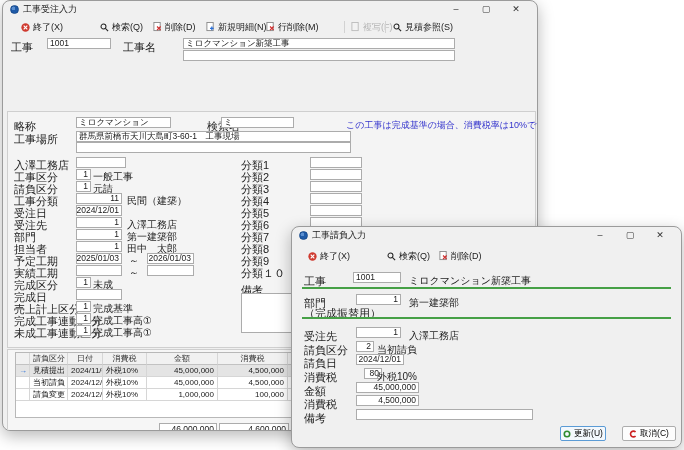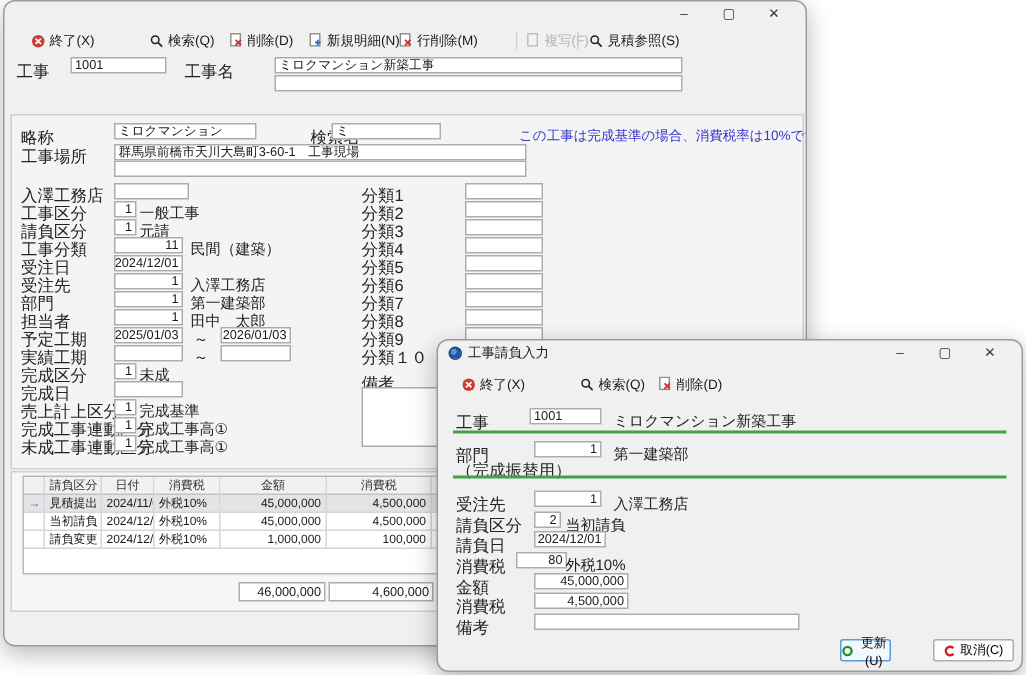--- a/index.html
+++ b/index.html
@@ -32,21 +32,21 @@
   .tb { position:absolute; background:#fff; border:1px solid #acacac;
     font-size:8.5px; line-height:9px; height:11px; padding:0 2px;
     overflow:hidden; white-space:nowrap; display:flex; align-items:center; }
   .tb.r { justify-content:flex-end; }
   .notice { position:absolute; font-size:9px; color:#3333cc; white-space:nowrap; }
 
   .tabs { position:absolute; left:4px; top:62px; display:flex; height:14px; z-index:2; }
   .tab { font-size:8.5px; line-height:14px; padding:0 5px; color:#222; }
   .tab.active { background:#f6f6f6; border:1px solid #b5b5b5; border-bottom:none; }
 
-  .panel { position:absolute; left:4px; background:#f4f4f4; border:1px solid #cfcfcf; }
+  .panel { position:absolute; left:4px; background:#f4f4f4; border:1px solid #cfcfcf;margin-top:35px; }
   #basic-panel { top:75px; width:529px; height:237px; }
   #table-panel { top:313px; width:529px; height:94px; background:#f6f6f6; }
 
   .grid { position:absolute; left:7px; top:2px; width:283px;
     border:1px solid #b8b8b8; background:#fff; }
   .g-row { display:grid; grid-template-columns:14px 38px 35px 44px 71px 70px 9px; height:12px; }
   .g-cell { border-right:1px solid #d6d6d6; border-bottom:1px solid #d6d6d6;
     font-size:8px; line-height:11px; padding:0 3px; overflow:hidden; white-space:nowrap; }
   .g-cell:last-child { border-right:none; }
   .g-head .g-cell { background:#f1f1f1; text-align:center; color:#333;
@@ -67,20 +67,24 @@
   .biko-box { position:absolute; background:#fff; border:1px solid #acacac; }
 
   svg { display:block; }
 </style>
 </head>
 <body>
 
 <div class="stage">
 
   <section class="window" id="main-window">
+    <header class="titlebar">
+      <span class="app-icon"></span>
+      <span>工事受注入力</span>
+    </header>
     <span class="win-controls">
       <span class="wc">–</span>
       <span class="wc">▢</span>
       <span class="wc">✕</span>
     </span>
 
     <div style="position:absolute;top:18px;left:0;right:0;height:16px;">
       <button class="titem" style="left:18px">
         <span>
             <svg width="9" height="9" viewBox="0 0 10 10">
@@ -353,33 +357,33 @@
     <span class="val-text" style="left:117px;top:102px">入澤工務店</span>
 
     <span class="lbl" style="left:12px;top:116px">請負区分</span>
     <span class="tb r" style="left:64px;top:114px;width:18px">2</span>
     <span class="val-text" style="left:85px;top:116px">当初請負</span>
 
     <span class="lbl" style="left:12px;top:129px">請負日</span>
     <span class="tb r" style="left:64px;top:127px;width:48px">2024/12/01</span>
 
     <span class="lbl" style="left:12px;top:143px">消費税</span>
-    <span class="tb r" style="left:52px;top:141px;width:34px">80</span>
+    <span class="tb r" style="left:72px;top:141px;width:18px">80</span>
     <span class="val-text" style="left:85px;top:143px">外税10%</span>
 
     <span class="lbl" style="left:12px;top:157px">金額</span>
     <span class="tb r" style="left:64px;top:155px;width:63px">45,000,000</span>
 
     <span class="lbl" style="left:12px;top:170px">消費税</span>
     <span class="tb r" style="left:64px;top:168px;width:63px">4,500,000</span>
 
     <span class="lbl" style="left:12px;top:184px">備考</span>
     <span class="tb" style="left:64px;top:182px;width:177px"></span>
 
-    <button class="btn primary" style="left:268px;top:199px;width:34px">
+    <button class="btn primary" style="left:268px;top:199px;width:46px">
       <span>
           <svg width="8" height="8" viewBox="0 0 10 10">
             <circle cx="5" cy="5" r="3.4" fill="none" stroke="#2e8b2e" stroke-width="2"></circle>
           </svg>
         </span>
       <span>更新(U)</span>
     </button>
     <button class="btn" style="left:330px;top:199px;width:54px">
       <span>
           <svg width="8" height="8" viewBox="0 0 10 10">

